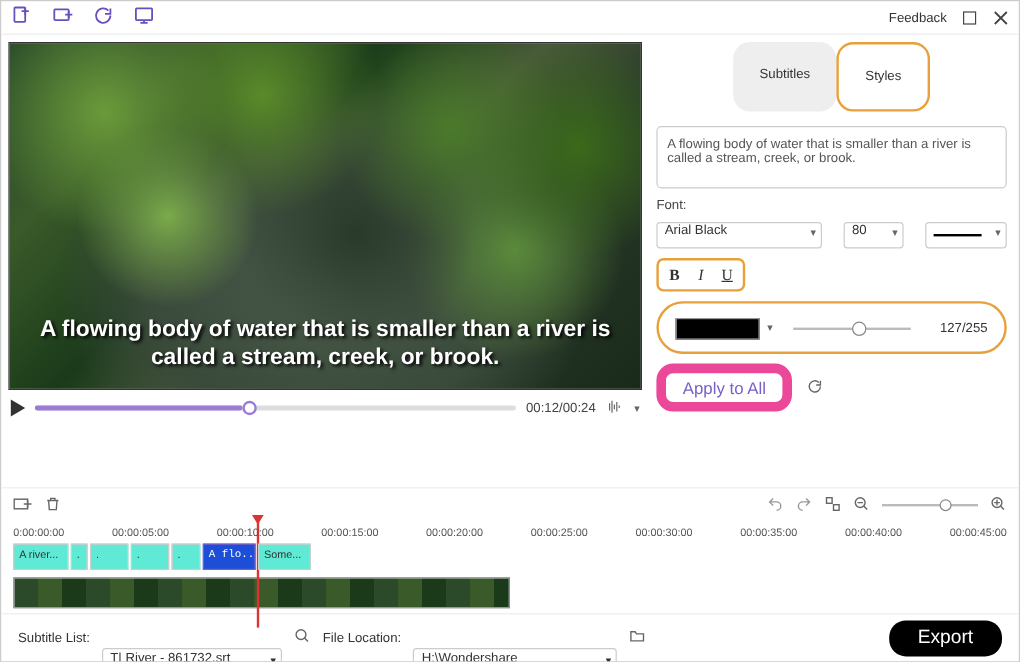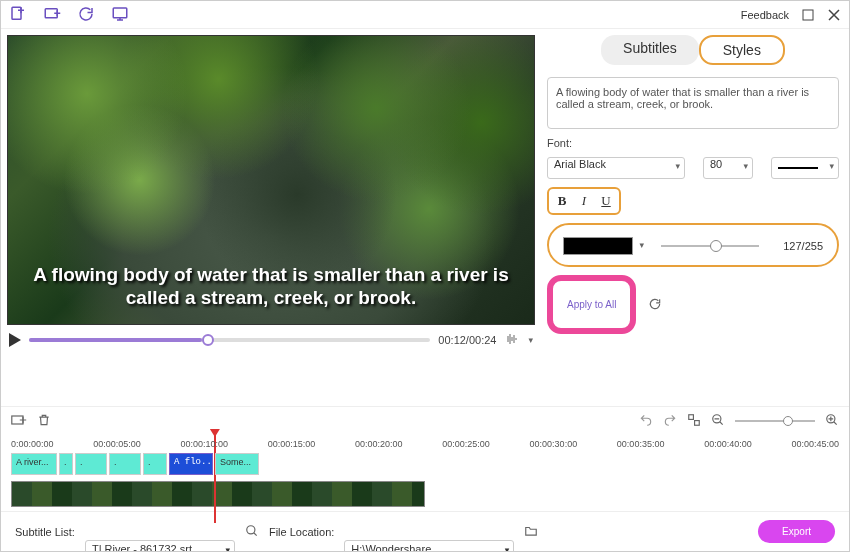--- a/index.html
+++ b/index.html
@@ -28,21 +28,21 @@
 .overlay-text { position: absolute; bottom: 14px; left: 0; right: 0; text-align: center; color: #fff; font-weight: 900; font-size: 19px; font-family: "Arial Black", Arial, sans-serif; text-shadow: 2px 2px 3px #000; line-height: 1.25; padding: 0 18px; }
 .controls { display: flex; align-items: center; gap: 8px; height: 30px; padding: 4px 2px; }
 .play-btn { width: 0; height: 0; border-left: 12px solid #333; border-top: 7px solid transparent; border-bottom: 7px solid transparent; cursor: pointer; }
 .progress { flex: 1; height: 4px; background: #ddd; border-radius: 2px; position: relative; }
 .progress-fill { position: absolute; left: 0; top: 0; height: 100%; width: 43%; background: #9b7bd6; border-radius: 2px; }
 .progress-thumb { position: absolute; left: 43%; top: -4px; width: 12px; height: 12px; background: #fff; border: 2px solid #9b7bd6; border-radius: 50%; }
 .time { font-size: 11px; color: #444; }
 
 .right { flex: 1; padding: 6px 10px 0 6px; display: flex; flex-direction: column; gap: 8px; }
 .tabs { display: flex; justify-content: center; gap: 0; margin-bottom: 4px; }
-.tab { padding: 5px 22px; background: #eee; border-radius: 14px; font-size: 14px; cursor: pointer; }
+.tab { padding: 21px 22px; background: #eee; border-radius: 14px; font-size: 11px; cursor: pointer; }
 .tab.active { background: #fff; border: 2px solid #e8a03a; }
 .text-box { border: 1px solid #ccc; border-radius: 4px; padding: 8px; font-size: 11px; height: 52px; color: #555; }
 .field-label { font-size: 11px; color: #444; }
 .row { display: flex; gap: 18px; align-items: center; }
 .sel { border: 1px solid #ccc; border-radius: 3px; height: 22px; padding: 0 18px 0 6px; font-size: 11px; background: #fff; position: relative; }
 .sel::after { content: '▾'; position: absolute; right: 4px; top: 3px; font-size: 9px; color: #666; }
 .font-sel { flex: 1; }
 .size-sel { width: 50px; }
 .width-sel { width: 68px; display: flex; align-items: center; }
 .width-sel .bar { height: 2px; background: #000; width: 40px; }
@@ -51,41 +51,41 @@
 .bui .b { font-weight: bold; }
 .bui .i { font-style: italic; }
 .bui .u { text-decoration: underline; }
 .bg-section { border: 2px solid #e8a03a; border-radius: 22px; padding: 8px 14px 10px; }
 .bg-row { display: flex; align-items: center; gap: 10px; margin-top: 4px; }
 .color-sel { width: 70px; height: 18px; border: 1px solid #999; background: #000; position: relative; }
 .color-sel::after { content: '▾'; position: absolute; right: -12px; top: 2px; font-size: 9px; color: #666; }
 .slider { flex: 1; height: 2px; background: #bbb; position: relative; margin: 0 14px 0 18px; }
 .slider-thumb { position: absolute; left: 50%; top: -5px; width: 12px; height: 12px; border-radius: 50%; background: #fff; border: 1px solid #888; }
 .apply-row { display: flex; align-items: center; gap: 12px; }
-.apply-btn { border: 6px solid #ec4899; border-radius: 14px; padding: 18px 14px; font-size: 10px; background: #fff; cursor: pointer; color: #7a5fc9; }
+.apply-btn { border: 8px solid #ec4899; border-radius: 14px; padding: 4px 14px; font-size: 14px; background: #fff; cursor: pointer; color: #7a5fc9; }
 
 .timeline-area { border-top: 1px solid #eee; padding: 4px 10px; }
 .tl-tools { display: flex; align-items: center; height: 20px; }
 .tl-tools-left { display: flex; gap: 10px; }
 .tl-tools-right { margin-left: auto; display: flex; gap: 10px; align-items: center; }
 .zoom-slider { width: 80px; height: 2px; background: #bbb; position: relative; }
 .zoom-thumb { position: absolute; left: 60%; top: -4px; width: 10px; height: 10px; border-radius: 50%; background: #fff; border: 1px solid #888; }
 .ruler { display: flex; justify-content: space-between; font-size: 9px; color: #555; margin-top: 6px; position: relative; height: 14px; align-items: center; }
 .ruler span { position: relative; }
 .playhead { position: absolute; left: 24.5%; top: -2px; bottom: -72px; width: 2px; background: #d33; }
 .playhead::before { content: ''; position: absolute; top: -6px; left: -4px; width: 10px; height: 8px; background: #d33; clip-path: polygon(0 0,100% 0,50% 100%); }
 .clips { display: flex; gap: 2px; margin-top: 2px; height: 22px; position: relative; align-items: stretch; }
 .clip { border: 1px solid #ccc; font-size: 9px; padding: 3px 4px; overflow: hidden; white-space: nowrap; background: #5eead4; }
 .clip.active { background: #1d4ed8; color: #fff; border-color: #7a5fc9; font-family: Liberation Mono, monospace; }
 .video-track { margin-top: 6px; height: 26px; width: 50%; background: repeating-linear-gradient(90deg,#2a4a2a 0 20px,#3a5a2a 20px 40px,#1a3a1a 40px 60px); border: 1px solid #888; }
 
 .footer { border-top: 1px solid #eee; height: 40px; display: flex; align-items: center; padding: 0 14px; gap: 10px; font-size: 11px; }
 .footer .sel2 { border: 1px solid #ccc; border-radius: 3px; height: 22px; padding: 2px 18px 2px 6px; position: relative; font-size: 11px; margin-top: 39px; }
 .footer .sel2::after { content: '▾'; position: absolute; right: 4px; top: 4px; font-size: 9px; }
-.export-btn { margin-left: auto; background: #d946ef; color: #fff; border: none; border-radius: 14px; padding: 6px 24px; font-size: 10px; cursor: pointer; }
+.export-btn { margin-left: auto; background: #000000; color: #fff; border: none; border-radius: 14px; padding: 6px 24px; font-size: 16px; cursor: pointer; }
 .ic { cursor: pointer; }
 </style>
 </head>
 <body>
 
 <div class="titlebar">
   <div class="titlebar-left">
     <span class="ic"><svg viewBox="0 0 24 24" fill="none" stroke="#6a4fc0" stroke-width="2">
           <rect x="4" y="3" width="12" height="16" rx="1"></rect>
           <path d="M12 7h8M16 3v8" stroke="#6a4fc0"></path>

